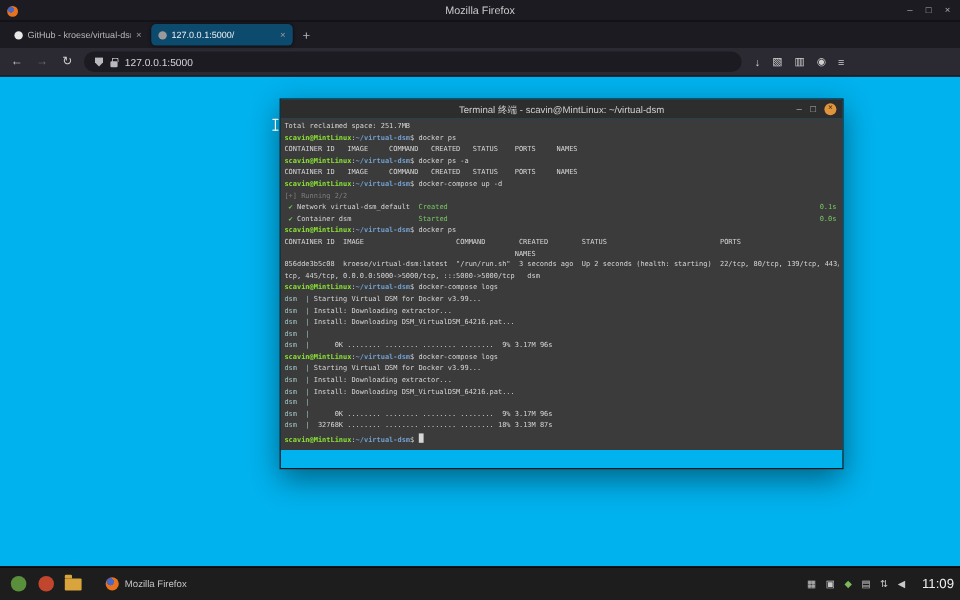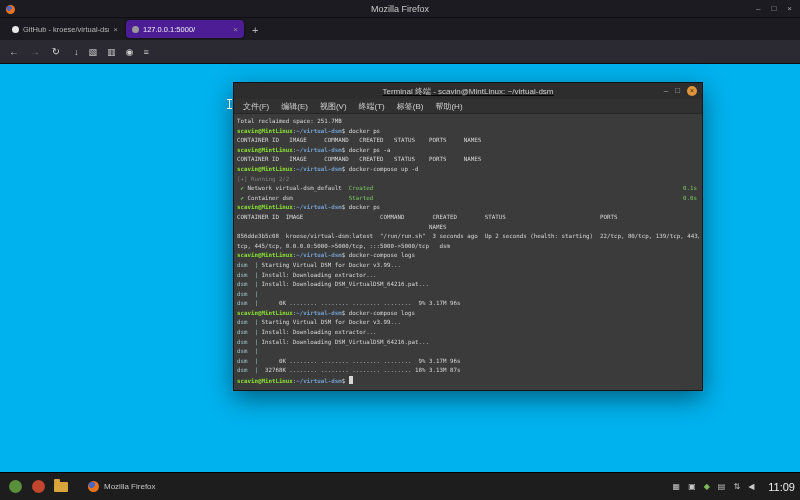--- a/index.html
+++ b/index.html
@@ -10,21 +10,21 @@
   
   .titlebar { height:18px; background:#1c1b22; border-bottom:1px solid #0e0e12; display:flex; align-items:center; justify-content:center; position:relative; }
   .app-icon { position:absolute; left:6px; top:5px; width:9px; height:9px; border-radius:50%; background:radial-gradient(circle at 35% 35%, #4a66c8 0 30%, #e8731a 31% 100%); }
   .fx-title { font-size:9px; color:#c9c9c9; }
   .win-controls { position:absolute; right:8px; top:0; height:18px; display:flex; align-items:center; gap:11px; }
   .win-controls span { color:#a9a9a9; font-size:8px; line-height:8px; }
 
   
   .tabbar { height:22px; background:#1c1b22; display:flex; align-items:flex-end; padding:0 5px; }
   .tab { width:118px; height:18px; margin:0 1px 2px 1px; border-radius:4px; display:flex; align-items:center; gap:4px; padding:0 6px; font-size:7.5px; color:#b6b6b6; }
-  .tab.active { background:#4c1d95; color:#f0f0f0; box-shadow:0 0 3px rgba(0,0,0,.6);margin-top:32px; }
+  .tab.active { background:#0c4a6e; color:#f0f0f0; box-shadow:0 0 3px rgba(0,0,0,.6);margin-top:32px; }
   .favicon { width:7px; height:7px; border-radius:50%; flex:0 0 auto; }
   .tab .label { flex:1; overflow:hidden; white-space:nowrap; }
   .tab .close { font-size:8px; color:#9a9a9a; }
   .newtab { color:#b6b6b6; font-size:11px; margin:0 0 4px 7px; }
 
   
   .navbar { height:24px; background:#2b2a33; border-bottom:1px solid #0e0e12; display:flex; align-items:center; padding:0 7px; gap:7px; }
   .nav-btn { color:#cfcfcf; font-size:10px; width:14px; text-align:center; }
   .nav-btn.dim { color:#6f6f78; }
   .urlbar { flex:1; height:17px; background:#1c1b22; border-radius:9px; display:flex; align-items:center; padding:0 9px; gap:6px; max-width:548px; }
@@ -33,21 +33,21 @@
   .lock:before { content:""; position:absolute; top:-3px; left:1px; width:4px; height:3px; border:1px solid #b9b9c0; border-bottom:none; border-radius:2px 2px 0 0; }
   .url-text { font-size:8.5px; color:#d5d5dd; }
   .nav-right { display:flex; align-items:center; gap:10px; margin-left:4px; }
   .nav-right span { color:#cfcfcf; font-size:9px; }
 
   
   .content { position:absolute; left:0; top:64px; right:0; bottom:28px; background:#00b2ee; }
 
   
   .terminal { position:absolute; left:233px; top:18px; width:470px; height:309px; box-shadow:0 8px 24px rgba(0,0,0,.45); border:1px solid #151515; }
-  .t-titlebar { height:16px; background:#2d2d2d; display:flex; align-items:center; position:relative;text-decoration:underline; }
+  .t-titlebar { height:16px; background:#2d2d2d; display:flex; align-items:center; position:relative; }
   .t-title { flex:1; text-align:center; font-size:8px; color:#cfcfcf; white-space:nowrap; overflow:hidden; }
   .t-controls { position:absolute; right:5px; top:0; height:16px; display:flex; gap:7px; align-items:center; }
   .t-btn { color:#b5b5b5; font-size:8px; line-height:8px; }
   .t-close { width:10px; height:10px; border-radius:50%; background:#e0953c; color:#3a2a10; font-size:7px; line-height:10px; text-align:center; }
   .t-menubar { height:15px; background:#313131; border-bottom:1px solid #262626; display:flex; align-items:center; gap:12px; padding:0 9px; }
   .t-menu { font-size:8px; color:#d0d0d0; white-space:nowrap; }
   .t-body { height:276px; background:#3b3b3b; padding:3px; overflow:hidden;
             font-family:"DejaVu Sans Mono","Liberation Mono",monospace; font-size:5.8px; line-height:9.6px; }
   .tline { white-space:pre; position:relative; height:9.6px; overflow:hidden; }
   .tr { position:absolute; right:2px; top:0; }
@@ -103,48 +103,45 @@
           <span class="close">×</span>
         </div>
       </span>
     <span class="newtab">+</span>
   </div>
 
   <div class="navbar">
     <span class="nav-btn">←</span>
     <span class="nav-btn dim">→</span>
     <span class="nav-btn">↻</span>
+    <span class="urlbar">
+      <span class="shield"></span>
+      <span class="lock"></span>
+      <span class="url-text">127.0.0.1:5000</span>
+    </span>
     <span class="nav-right" id="nav-right">
         <span>↓</span>
         <span>▧</span>
         <span>▥</span>
         <span>◉</span>
         <span>≡</span>
       </span>
   </div>
 
   <div class="content">
 
     <div class="terminal">
       <div class="t-titlebar">
         <span class="t-title">Terminal 终端 - scavin@MintLinux: ~/virtual-dsm</span>
         <span class="t-controls" id="t-controls">
             <span class="t-btn">–</span>
             <span class="t-btn">□</span>
             <span class="t-close">×</span>
           </span>
       </div>
-      <div class="t-menubar" id="t-menus">
-          <span class="t-menu">文件(F)</span>
-          <span class="t-menu">编辑(E)</span>
-          <span class="t-menu">视图(V)</span>
-          <span class="t-menu">终端(T)</span>
-          <span class="t-menu">标签(B)</span>
-          <span class="t-menu">帮助(H)</span>
-        </div>
       <div class="t-body" id="t-out">
           <div class="tline"><span class="c-w">Total reclaimed space: 251.7MB</span></div>
           <div class="tline"><span class="c-p">scavin@MintLinux</span><span class="c-w">:</span><span class="c-b">~/virtual-dsm</span><span class="c-w">$ </span><span class="c-w">docker ps</span></div>
           <div class="tline"><span class="c-w">CONTAINER ID   IMAGE     COMMAND   CREATED   STATUS    PORTS     NAMES</span></div>
           <div class="tline"><span class="c-p">scavin@MintLinux</span><span class="c-w">:</span><span class="c-b">~/virtual-dsm</span><span class="c-w">$ </span><span class="c-w">docker ps -a</span></div>
           <div class="tline"><span class="c-w">CONTAINER ID   IMAGE     COMMAND   CREATED   STATUS    PORTS     NAMES</span></div>
           <div class="tline"><span class="c-p">scavin@MintLinux</span><span class="c-w">:</span><span class="c-b">~/virtual-dsm</span><span class="c-w">$ </span><span class="c-w">docker-compose up -d</span></div>
           <div class="tline"><span class="c-dim">[+] Running 2/2</span></div>
           <div class="tline"><span class="c-g"> ✔ </span><span class="c-w">Network virtual-dsm_default  </span><span class="c-g">Created</span><span class="tr"><span class="c-g">0.1s</span></span></div>
           <div class="tline"><span class="c-g"> ✔ </span><span class="c-w">Container dsm                </span><span class="c-g">Started</span><span class="tr"><span class="c-g">0.0s</span></span></div>

